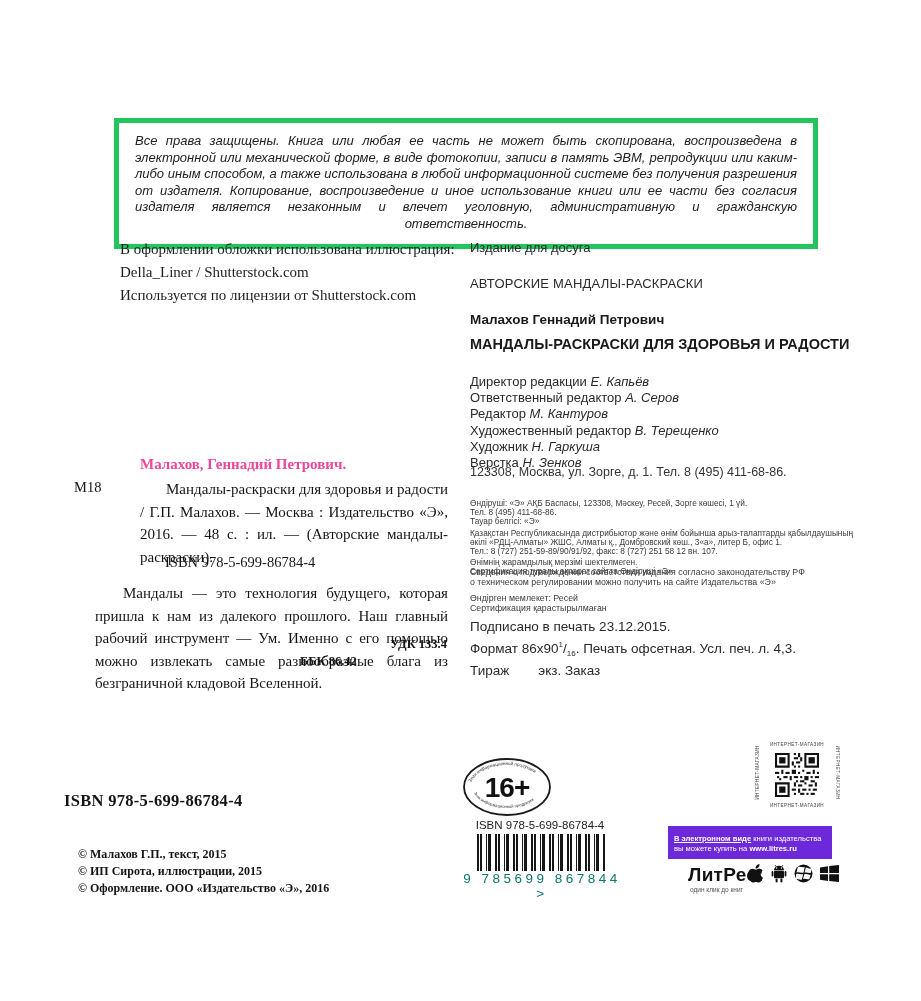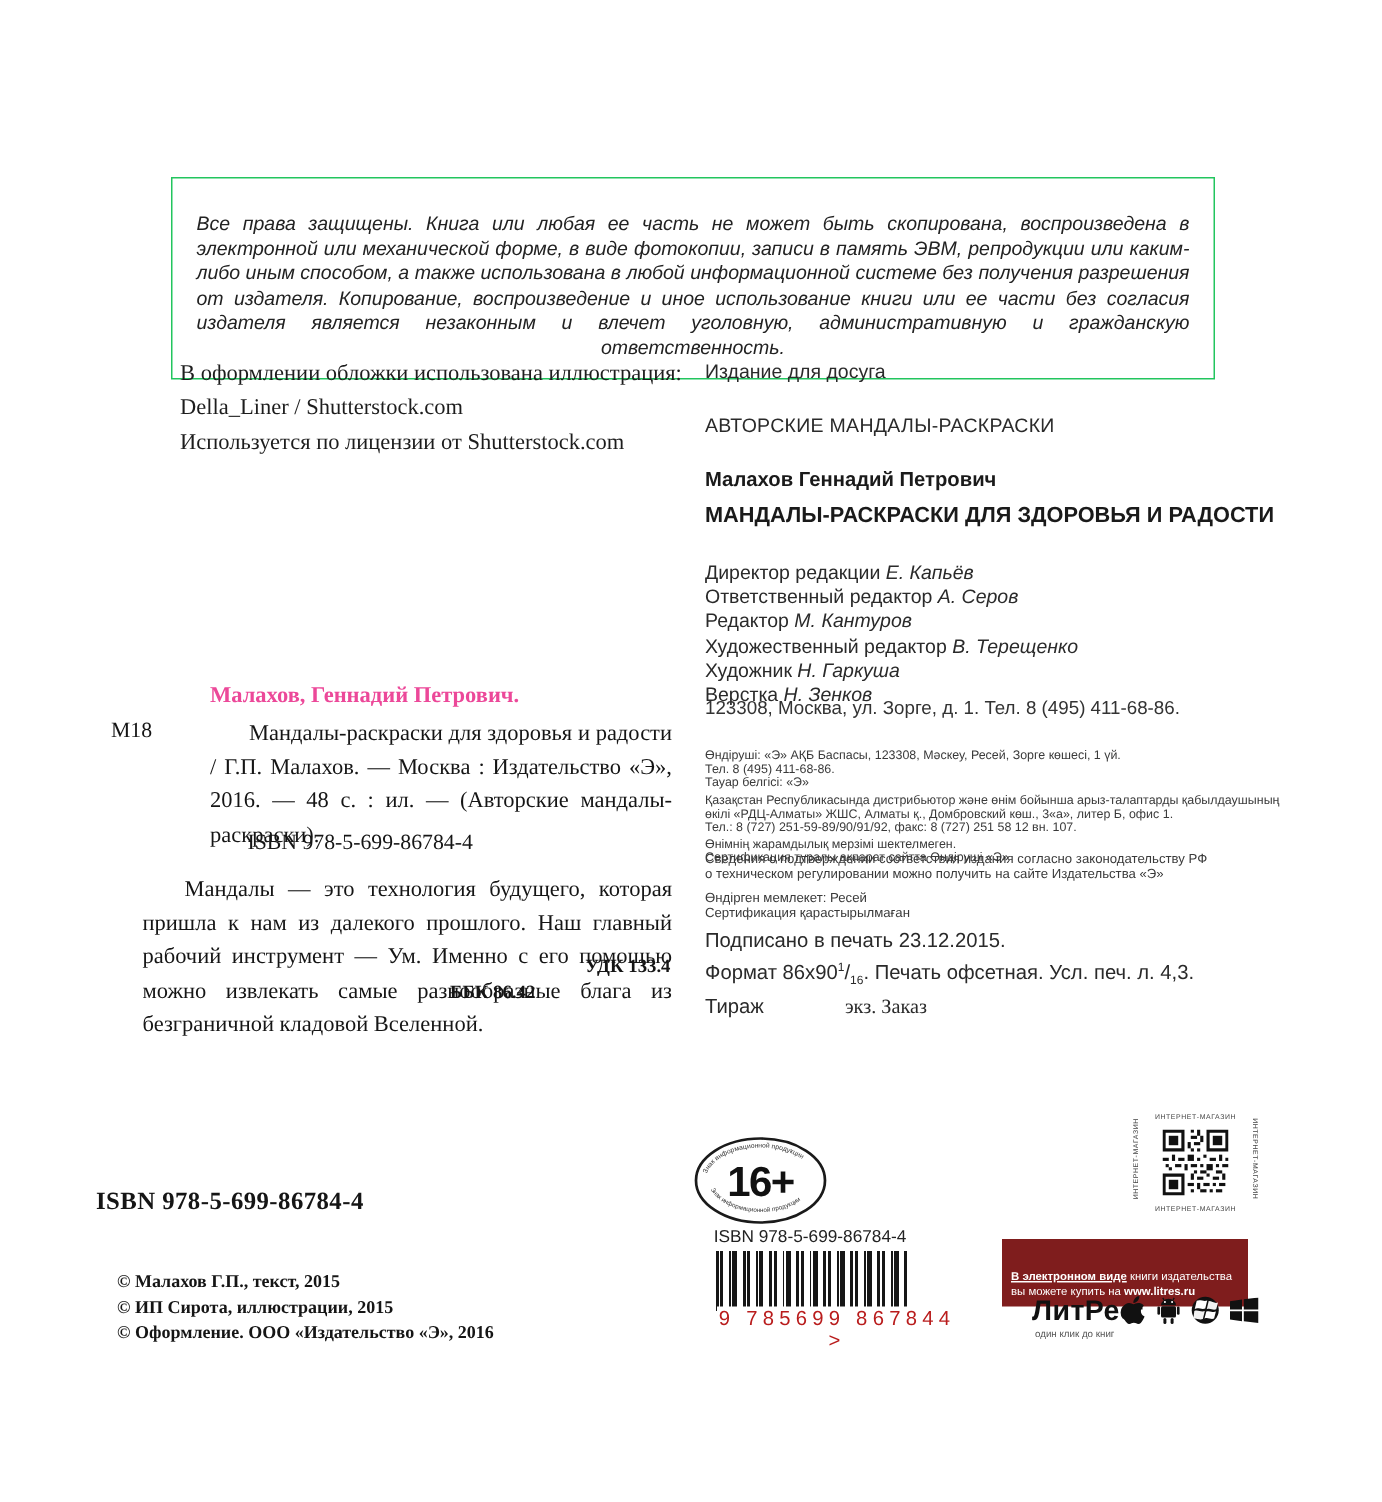--- a/index.html
+++ b/index.html
@@ -2,22 +2,22 @@
 <html><head>
 <meta charset="utf-8">
 <style>
   html,body{margin:0;padding:0;background:#fff;}
   body{width:921px;height:1001px;position:relative;overflow:hidden;
        font-family:"Liberation Sans",sans-serif;color:#1c1c1c;}
   .abs{position:absolute;}
   .serif{font-family:"Liberation Serif",serif;}
 
   
-  .notice-box{left:114px;top:118px;width:662px;border:1px solid #22c55e;
-    padding:22px 16px 11px 16px;font-style:italic;font-size:13px;line-height:16.6px;
+  .notice-box{left:114px;top:118px;width:662px;border:5px solid #22c55e;
+    padding:10px 16px 11px 16px;font-style:italic;font-size:13px;line-height:16.6px;
     text-align:justify;text-align-last:center;color:#222;}
 
   
   .cover-note{left:120px;top:238px;width:345px;font-size:15px;line-height:23px;color:#1d1d1d;}
 
   
   .rc{left:470px;color:#2a2a2a;}
   .edition-type{top:240px;font-size:13px;}
   .series{top:276px;font-size:13px;letter-spacing:.2px;}
   .author{top:312px;font-size:13.5px;font-weight:bold;color:#1a1a1a;}
@@ -25,21 +25,21 @@
   .credits{top:374px;font-size:13px;line-height:16.2px;}
   .credits i{margin-top:44px;}
   .publisher{top:465px;font-size:12.5px;line-height:15.5px;color:#333;}
   .kz1{top:499px;font-size:8.3px;line-height:8.9px;color:#3a3a3a;}
   .kz1 .gap{height:3px;}
   .rucert{top:568px;font-size:8.8px;line-height:9.6px;color:#3a3a3a;}
   .kzcert{top:594px;font-size:8.8px;line-height:9.6px;color:#3a3a3a;}
   .printinfo{top:618px;font-size:13.5px;line-height:17.5px;color:#2a2a2a;}
   .printinfo sup{font-size:8px;vertical-align:super;}
   .printinfo sub{font-size:8px;vertical-align:sub;}
-  .ekz{margin-left:54px;font-family:Liberation Serif, serif;}
+  .ekz{margin-left:29px;}
 
   
   .cat-author{left:140px;top:456px;font-size:15px;font-weight:bold;color:#ec4899;}
   .cat-code{left:74px;top:479px;font-size:14.5px;color:#151515;}
   .cat-desc{left:140px;top:478px;width:308px;font-size:15px;line-height:22.5px;
     text-align:justify;text-indent:26px;color:#151515;}
   .cat-isbn{left:165px;top:554px;font-size:14.5px;color:#151515;}
   .annotation{left:95px;top:582px;width:353px;font-size:15px;line-height:22.5px;
     text-align:justify;text-indent:28px;color:#151515;}
   .udk{left:300px;top:637px;width:147px;text-align:right;font-size:12.5px;font-weight:bold;color:#151515;}
@@ -49,34 +49,34 @@
   .footer-isbn{left:64px;top:791px;font-size:16.5px;font-weight:bold;color:#151515;letter-spacing:.3px;}
   .copyrights{left:78px;top:846px;font-size:12px;font-weight:bold;line-height:17px;color:#151515;}
 
   
   .age-badge{left:461px;top:755px;width:92px;height:64px;}
 
   
   .bc-label{left:465px;top:819px;width:150px;text-align:center;font-size:11.5px;color:#222;}
   .bc-bars{left:477px;top:834px;width:128px;height:40px;
     background:repeating-linear-gradient(90deg,#161616 0 2px,#fff 2px 3px,#161616 3px 5px,#fff 5px 9px,#161616 9px 10px,#fff 10px 11px,#161616 11px 14px,#fff 14px 18px);}
-  .bc-digits{left:478px;top:871px;width:160px;text-align:center;font-size:13.5px;
-    letter-spacing:3.5px;color:#b91c1c;background:#fff;}
+  .bc-digits{left:462px;top:871px;width:160px;text-align:center;font-size:13.5px;
+    letter-spacing:3.5px;color:#0f766e;background:#fff;}
 
   
   .qr-label{width:90px;text-align:center;font-size:4.6px;letter-spacing:.4px;color:#444;}
   .qr-label.top{left:752px;top:742px;}
   .qr-label.bottom{left:752px;top:803px;}
   .qr-label.leftv{left:712px;top:770px;transform:rotate(-90deg);}
   .qr-label.rightv{left:792px;top:770px;transform:rotate(90deg);}
   .qr-svg{left:775px;top:753px;}
 
   
-  .banner{left:668px;top:826px;width:152px;background:#7f1d1d;color:#fff;
-    padding:20px 6px 5px 6px;font-size:7.6px;line-height:10px;}
+  .banner{left:668px;top:826px;width:152px;background:#6d28d9;color:#fff;
+    padding:8px 6px 5px 6px;font-size:7.6px;line-height:10px;}
   .banner .lead{font-weight:bold;text-decoration:underline;}
   .banner .url{font-weight:bold;}
   .litres-brand{left:688px;top:864px;font-size:19px;font-weight:bold;color:#111;letter-spacing:.3px;}
   .litres-tagline{left:690px;top:886px;font-size:6.5px;color:#555;}
   .store-icons{left:747px;top:864px;display:flex;gap:7px;align-items:center;}
 </style>
 </head>
 <body>
 
 <div class="abs notice-box">Все права защищены. Книга или любая ее часть не может быть скопирована, воспроизведена в электронной или механической форме, в виде фотокопии, записи в память ЭВМ, репродукции или каким-либо иным способом, а также использована в любой информационной системе без получения разрешения от издателя. Копирование, воспроизведение и иное использование книги или ее части без согласия издателя является незаконным и влечет уголовную, административную и гражданскую ответственность.</div>

